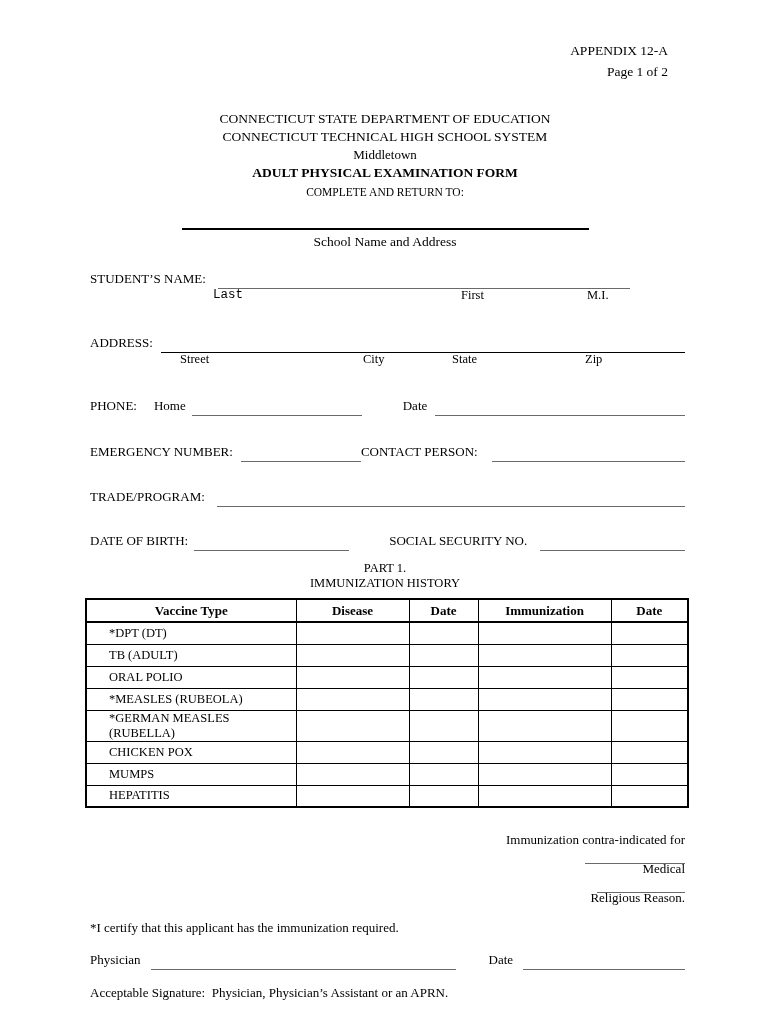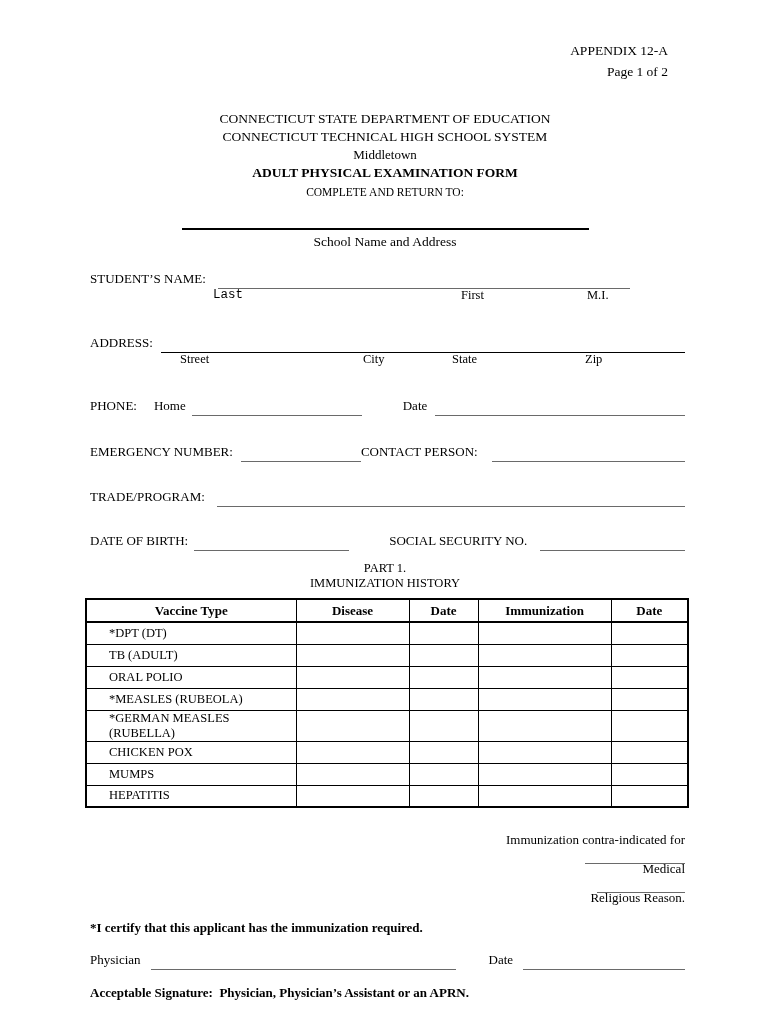--- a/index.html
+++ b/index.html
@@ -65,21 +65,21 @@
   table.immu th {
     font-size: 13px;
     font-weight: bold;
     height: 23px;
     text-align: center;
     border-bottom-width: 2px;
   }
   table.immu td { height: 22px; font-size: 12.5px; padding-left: 22px; }
   
   .row-contra { margin-top: 24px; flex-direction: column; }
-  .bold-note { font-weight: bold; margin-top: 15px; white-space: pre-wrap; font-size: 13px; }
+  .bold-note { font-weight: normal; margin-top: 15px; white-space: pre-wrap; font-size: 13px; }
   .row-signature { margin-top: 16px; }
   .acceptable { margin-top: 18px; }
 </style>
 </head>
 <body>
 
 <div class="page">
 
   <div class="appendix-block">
     <div>APPENDIX 12-A</div>

